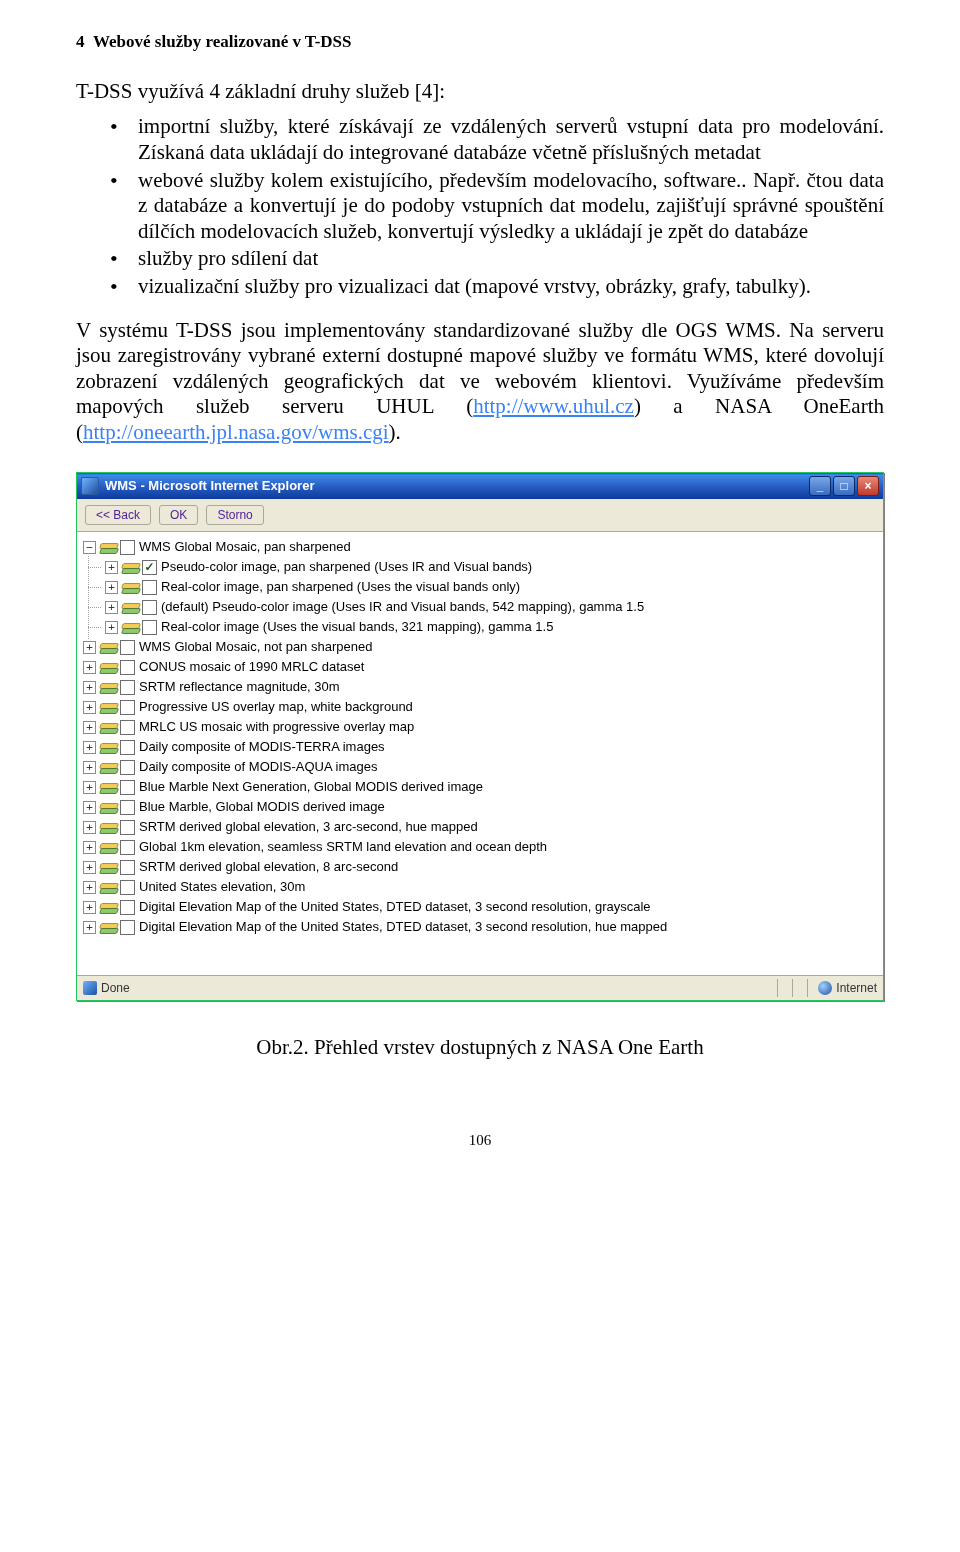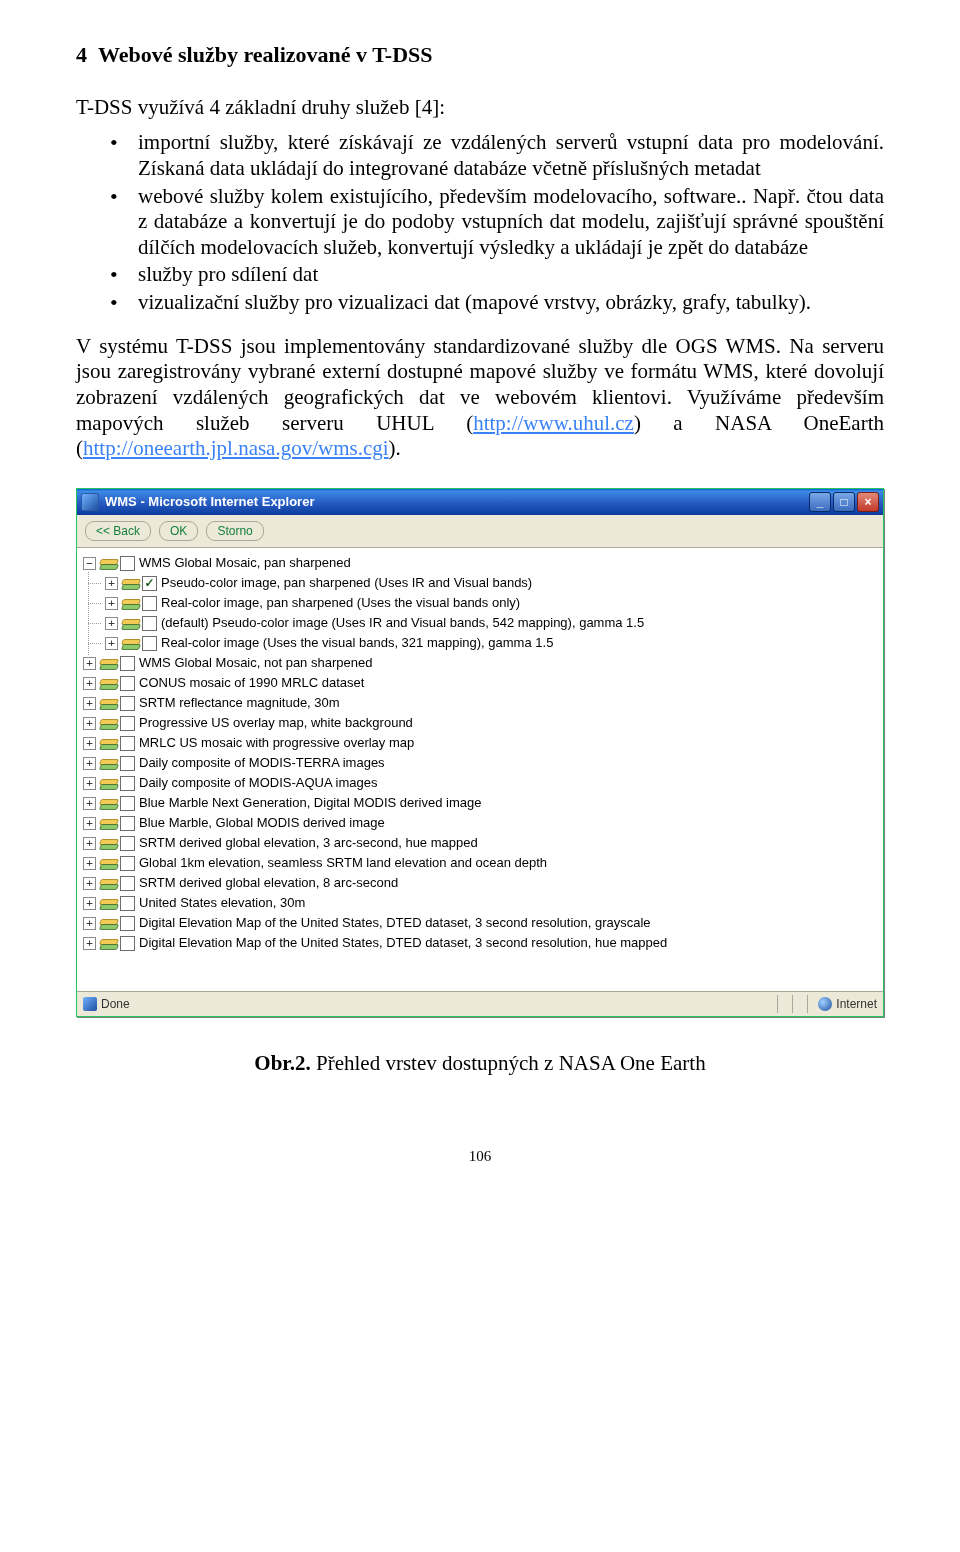--- a/index.html
+++ b/index.html
@@ -7,23 +7,23 @@
     width:960px;
     font-family:"Times New Roman",Times,serif;
     color:#000;
     font-size:21px;
     line-height:1.22;
   }
   .page{
     padding:24px 76px 30px 76px;
   }
   h2.sec-title{
-    font-size:22px;
+    font-size:17px;
     font-weight:bold;
-    margin:18px 0 26px 0;
+    margin:8px 0 26px 0;
   }
   p{margin:0 0 10px 0;text-align:justify;}
   ul.bullets{
     margin:5px 0 18px 0;
     padding-left:62px;
     list-style:none;
   }
   ul.bullets > li{
     position:relative;
     text-align:justify;
@@ -84,24 +84,24 @@
 
   .toolbar{
     background:#ece9d8;
     border-bottom:1px solid #aca899;
     padding:6px 8px;
     display:flex;gap:8px;
   }
   .tool-btn{
     background:#ece9d8;
     border:1px solid #aca899;
-    border-radius:9px;
+    border-radius:3px;
     padding:2px 10px;
     font-size:12px;
-    color:#15803d;
+    color:#4c1d95;
   }
 
   .content-area{
     background:#fff;
     height:442px;
     overflow:auto;
     border-top:1px solid #fff;
   }
   .tree{padding:4px 4px 10px 6px;}
   .tree-row{
@@ -169,21 +169,21 @@
   }
   .status-divider{
     width:1px;height:18px;background:#aca899;margin:0 4px;
   }
 
   .caption{
     text-align:center;
     margin-top:34px;
     font-size:21px;
   }
-  .caption .lbl{font-weight:bold;}
+  .caption .lbl{font-weight:normal;}
   .pagenum{
     text-align:center;
     margin-top:70px;
     font-size:15px;
   }
 </style>
 </head>
 <body>
 
 <div class="page">
@@ -303,21 +303,21 @@
             <div class="tree-row">
               <span class="plus">+</span>
               <span class="layer-icon"></span>
               <span class="cb"></span>
               <span>Daily composite of MODIS-AQUA images</span>
             </div>
             <div class="tree-row">
               <span class="plus">+</span>
               <span class="layer-icon"></span>
               <span class="cb"></span>
-              <span>Blue Marble Next Generation, Digital MODIS derived image</span>
+              <span>Blue Marble Next Generation, Global MODIS derived image</span>
             </div>
             <div class="tree-row">
               <span class="plus">+</span>
               <span class="layer-icon"></span>
               <span class="cb"></span>
               <span>Blue Marble, Global MODIS derived image</span>
             </div>
             <div class="tree-row">
               <span class="plus">+</span>
               <span class="layer-icon"></span>

